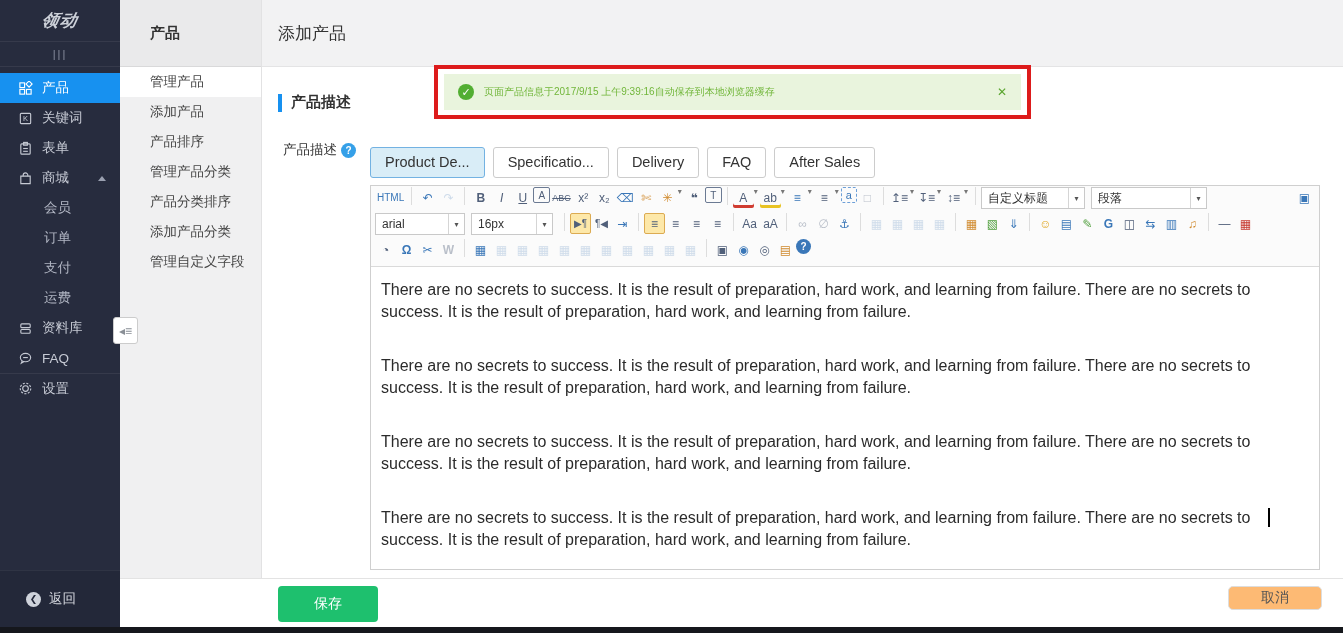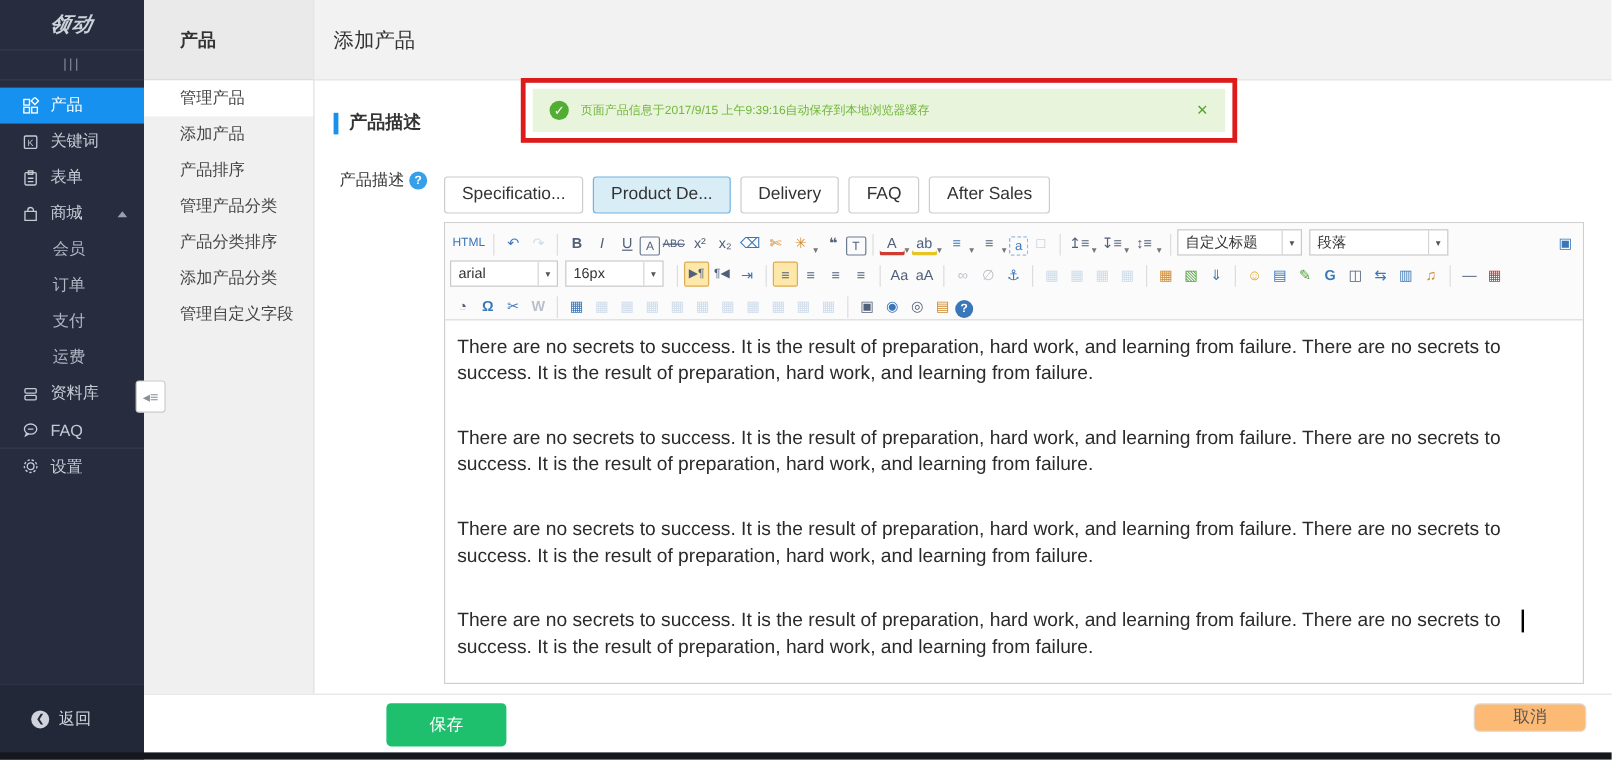--- a/index.html
+++ b/index.html
@@ -80,21 +80,21 @@
   
   #desc-tabs { position:absolute; left:108px; top:147px; display:flex; }
   .dtab { height:31px; line-height:29px; padding:0 14px; border:1px solid #ccc; border-radius:3px;
     background:#fff; font-size:14.5px; color:#333; margin-right:8px; cursor:pointer; }
   .dtab.active { background:#d9edf7; border-color:#73b2e2; }
 
   
   #editor-box { position:absolute; left:108px; top:185px; width:950px; height:385px;
     border:1px solid #cfcfcf; background:#fff; }
   #toolbar { background:#fbfbfb; border-bottom:1px solid #dadada; padding:1px 4px; }
-  .trow { display:flex; align-items:flex-end; height:26px; }
+  .trow { display:flex; align-items:flex-start; height:26px; }
   .ic { min-width:21px; height:21px; display:inline-flex; align-items:center; justify-content:center;
     font-size:12px; color:#51607a; cursor:pointer; border-radius:2px; padding:0 2px; }
   .ic.sm { font-size:10px; }
   .ic.blue { color:#3a77b8; } .ic.lblue { color:#86a9cf; } .ic.orange { color:#d08a2e; }
   .ic.green { color:#4f9e3c; } .ic.red { color:#c6382f; } .ic.yellow { color:#e0a51f; }
   .ic.dis { opacity:.38; cursor:default; }
   .ic.act { background:#fde8a9; border:1px solid #dcab52; }
   .ic.boxed { border:1px solid #6b7a93; font-size:10px; min-width:17px; height:16px; }
   .ic.dashedbox { border:1px dashed #6ea0d8; color:#3a77b8; font-size:11px; min-width:16px; height:16px; }
   .ic.ubar-red { box-shadow:inset 0 -3px 0 #d03c31; }
@@ -112,21 +112,21 @@
   #editor-content { padding:12px 10px; font-size:16px; line-height:22px; color:#2b2b2b;
     height:306px; overflow:hidden; position:relative; }
   #editor-content p { margin:0 0 32px 0; }
   #text-caret { position:absolute; left:897px; top:322px; width:1.5px; height:19px; background:#000; }
 
   
   #footer { position:absolute; left:120px; top:578px; width:1223px; height:49px; background:#fff;
     border-top:1px solid #e3e3e3; z-index:6; }
   #save-btn { position:absolute; left:158px; top:7px; width:100px; height:36px; background:#1ec06e;
     color:#fff; border:none; border-radius:4px; font-size:14px; cursor:pointer;
-    font-family:inherit;margin-left:44px; }
+    font-family:inherit; }
   #cancel-btn { position:absolute; right:21px; top:7px; width:94px; height:24px; background:#fdba74;
     color:#555; border:1px solid #ddd; border-radius:5px; font-size:14px; cursor:pointer;
     font-family:inherit; }
   #bottom-strip { position:absolute; left:0; top:627px; width:1343px; height:6px; background:#15171c; z-index:9; }
 </style>
 </head>
 <body>
 
 <div id="sidebar">
   <div id="logo-row">
@@ -271,22 +271,22 @@
     <span class="bar"></span>
     <span class="txt">产品描述</span>
   </div>
 
   <div id="field-label">
     <span>产品描述</span>
     <span class="help-circle">?</span>
   </div>
 
   <div id="desc-tabs">
+    <div class="dtab active"><span>Product De...</span></div>
     <div class="dtab"><span>Specificatio...</span></div>
-    <div class="dtab active"><span>Product De...</span></div>
     <div class="dtab"><span>Delivery</span></div>
     <div class="dtab"><span>FAQ</span></div>
     <div class="dtab"><span>After Sales</span></div>
   </div>
 
   <div id="editor-box">
     <div id="toolbar">
 
       <div class="trow">
         <span class="ic sm blue">HTML</span>

